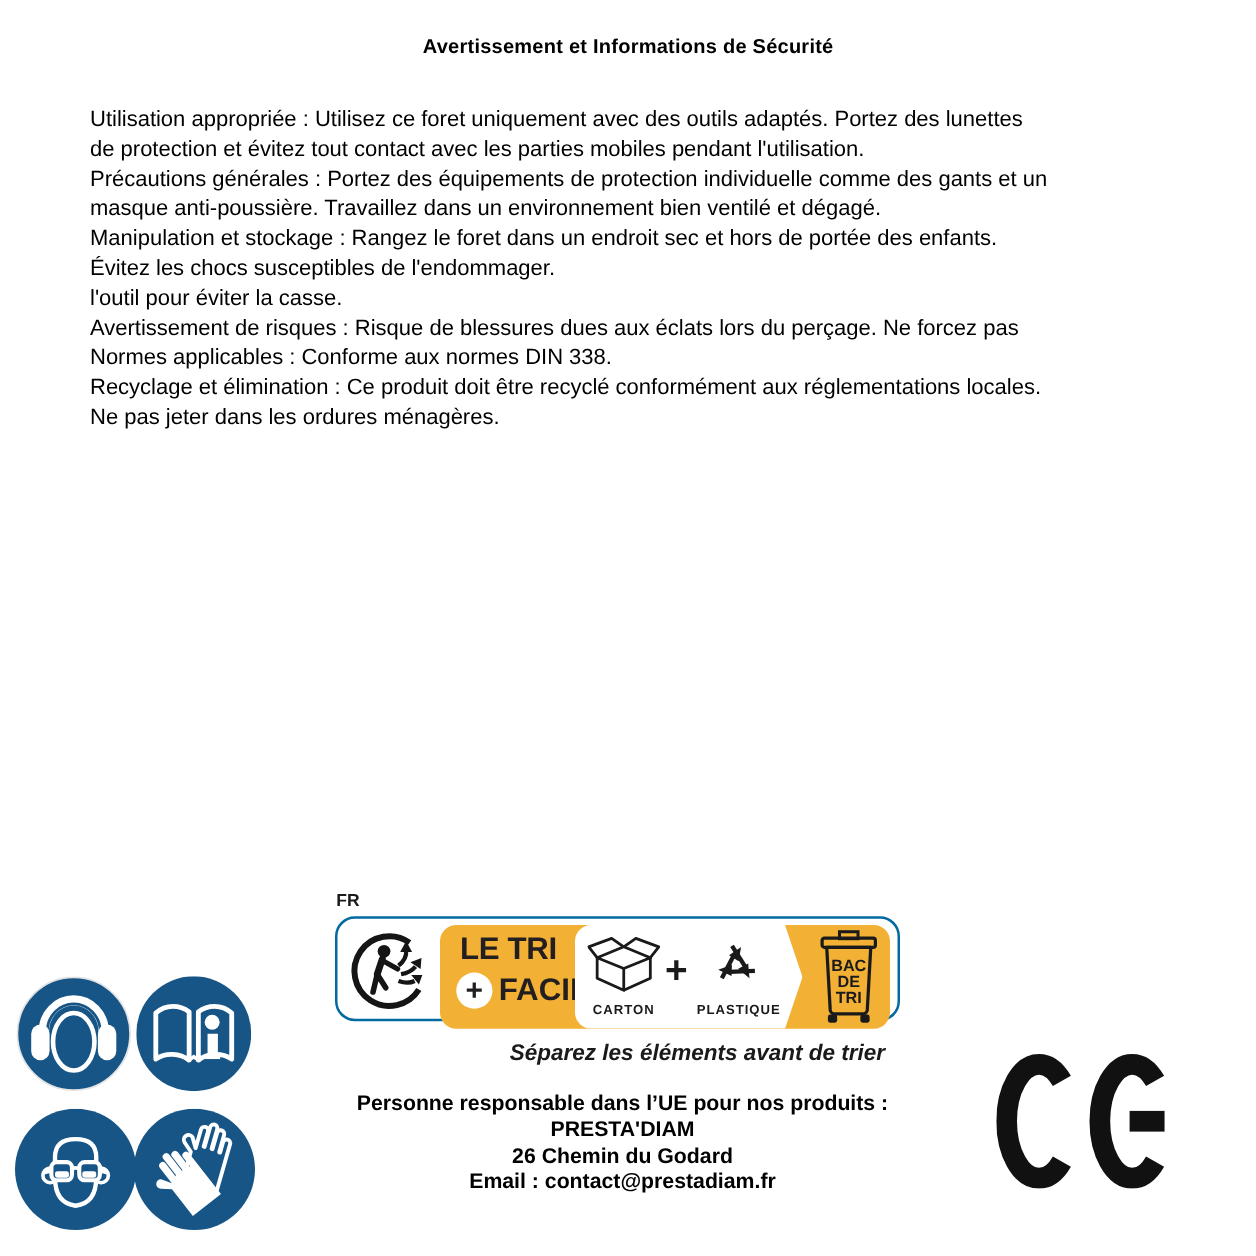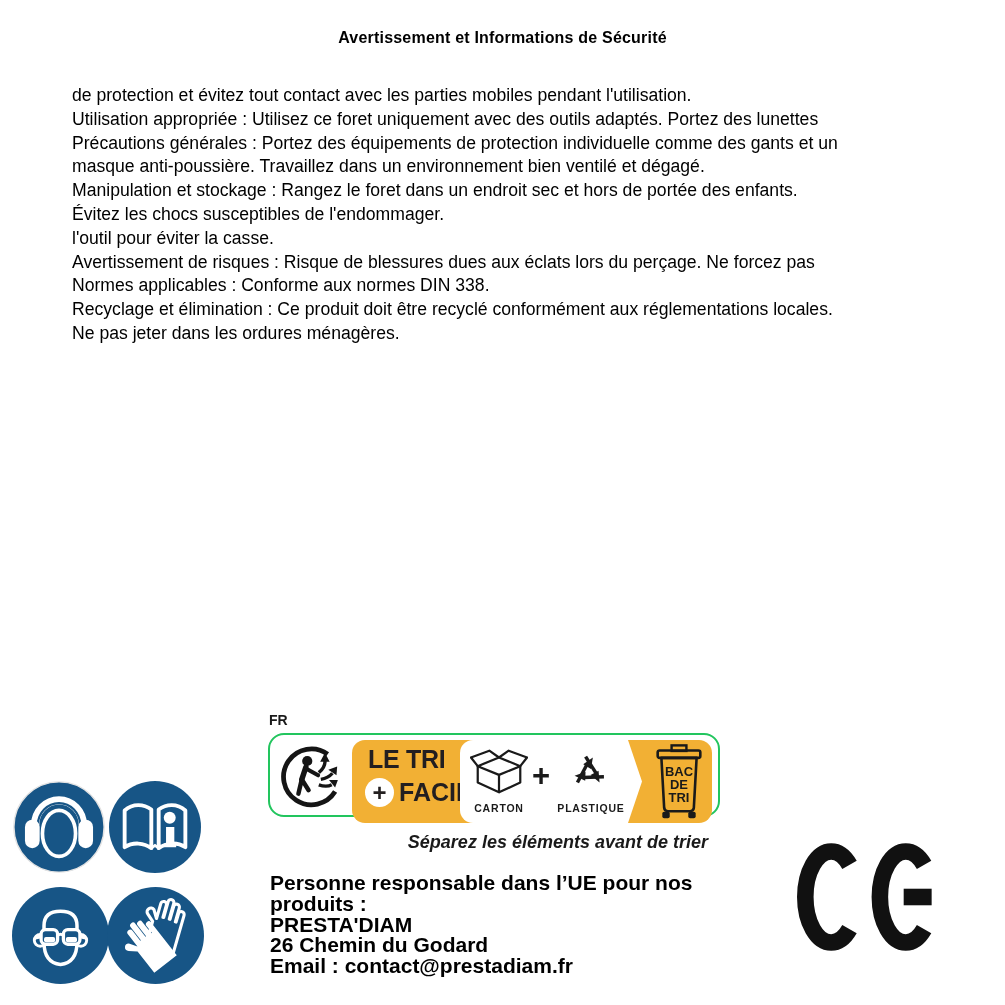--- a/index.html
+++ b/index.html
@@ -11,21 +11,21 @@
 
   .body-text{position:absolute;left:72px;top:84px;width:900px;
              font-size:17.6px;line-height:23.8px;}
   .body-text div{white-space:nowrap;}
 
   .sicon{position:absolute;}
 
   .fr{position:absolute;left:269px;top:712px;font-size:14px;font-weight:bold;color:#1a1a1a;}
 
   .label-box{position:absolute;left:268px;top:733px;width:452px;height:84px;
-             background:#fff;border:2px solid #22c55e;border-radius:16px;box-sizing:border-box;}
+             background:#fff;border:2px solid #0369a1;border-radius:16px;box-sizing:border-box;}
   .triman{position:absolute;left:8px;top:8px;}
   .band{position:absolute;left:82px;top:5px;width:360px;height:83px;
         background:#F2B034;border-radius:13px;}
   .letri{position:absolute;left:16px;top:7px;font-size:25px;font-weight:bold;
          color:#231F20;letter-spacing:-.3px;line-height:1;}
   .plusrow{position:absolute;left:13px;top:38px;display:flex;align-items:center;}
   .plus-circle{width:29px;height:29px;border-radius:50%;background:#fff;color:#231F20;
                font-size:24px;font-weight:bold;display:flex;align-items:center;
                justify-content:center;line-height:1;}
   .facile{font-size:25px;font-weight:bold;color:#231F20;margin-left:5px;line-height:1;}
@@ -33,35 +33,35 @@
                border-radius:13px 0 0 13px;
                clip-path:polygon(0 0,calc(100% - 14px) 0,100% 50%,calc(100% - 14px) 100%,0 100%);}
   .mat-icon{position:absolute;top:6px;}
   .mat-label{position:absolute;top:62px;font-size:10.5px;font-weight:bold;
              letter-spacing:.8px;color:#1a1a1a;text-align:center;}
   .mat-plus{position:absolute;left:72px;top:18px;font-size:31px;font-weight:bold;color:#1a1a1a;}
   .bin{position:absolute;right:6px;top:4px;}
   .instruction{position:absolute;right:10px;top:97px;font-size:18px;font-weight:bold;
                font-style:italic;color:#1a1a1a;line-height:1.15;}
 
-  .resp{position:absolute;left:270px;top:873px;width:456px;
-        font-weight:bold;font-size:21px;line-height:20.8px;}
+  .resp{position:absolute;left:270px;top:873px;width:456px;text-align:center;
+        font-weight:bold;font-size:17px;line-height:20.8px;}
 
   .ce{position:absolute;left:797px;top:843px;}
 </style>
 </head>
 <body>
 
 <div class="page">
 
   <div class="title">Avertissement et Informations de Sécurité</div>
 
   <div class="body-text">
+    <div>Utilisation appropriée : Utilisez ce foret uniquement avec des outils adaptés. Portez des lunettes</div>
     <div>de protection et évitez tout contact avec les parties mobiles pendant l'utilisation.</div>
-    <div>Utilisation appropriée : Utilisez ce foret uniquement avec des outils adaptés. Portez des lunettes</div>
     <div>Précautions générales : Portez des équipements de protection individuelle comme des gants et un</div>
     <div>masque anti-poussière. Travaillez dans un environnement bien ventilé et dégagé.</div>
     <div>Manipulation et stockage : Rangez le foret dans un endroit sec et hors de portée des enfants.</div>
     <div>Évitez les chocs susceptibles de l'endommager.</div>
     <div>l'outil pour éviter la casse.</div>
     <div>Avertissement de risques : Risque de blessures dues aux éclats lors du perçage. Ne forcez pas</div>
     <div>Normes applicables : Conforme aux normes DIN 338.</div>
     <div>Recyclage et élimination : Ce produit doit être recyclé conformément aux réglementations locales.</div>
     <div>Ne pas jeter dans les ordures ménagères.</div>
   </div>

